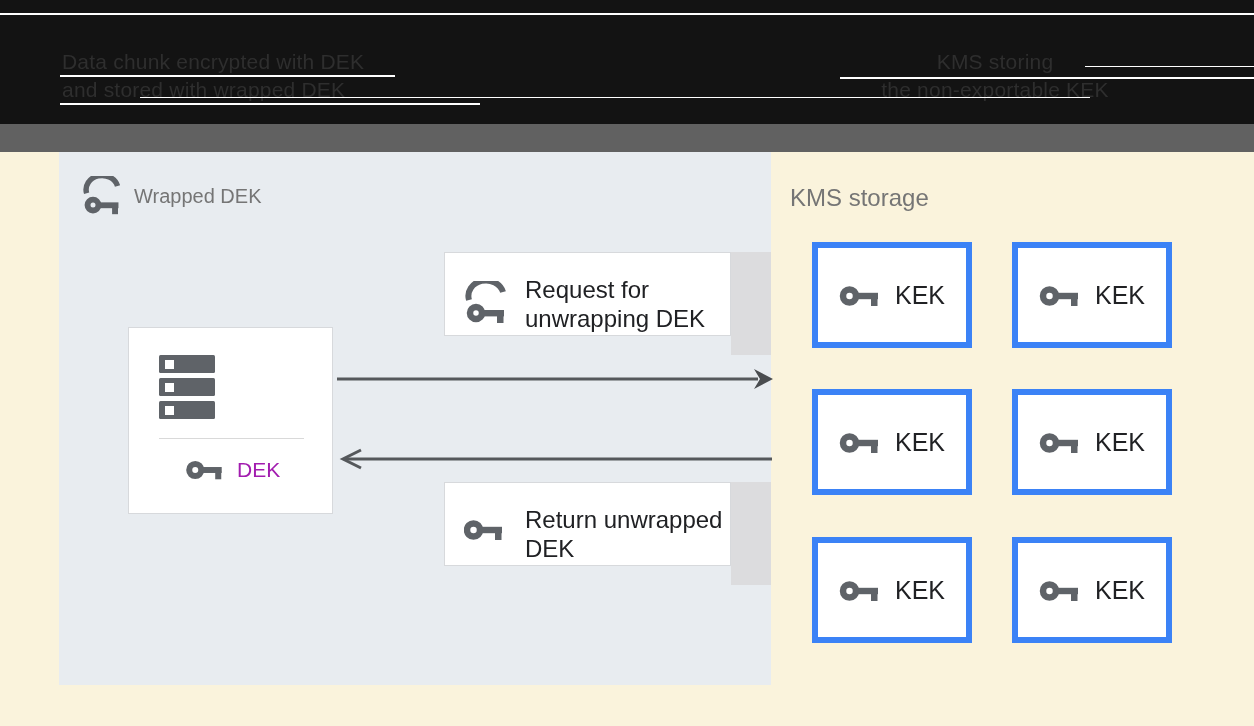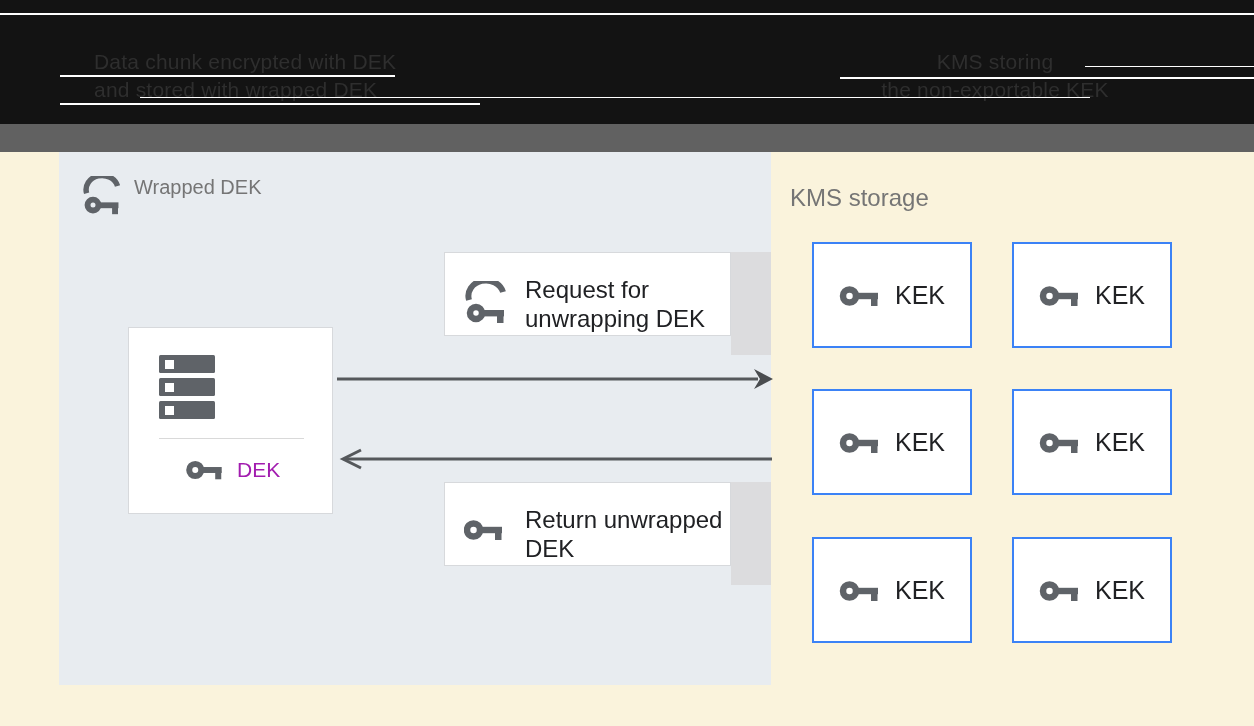--- a/index.html
+++ b/index.html
@@ -22,21 +22,21 @@
   }
   .caption {
     position: absolute;
     color: #2e2e2e;
     font-size: 21px;
     line-height: 28px;
     font-weight: 500;
     letter-spacing: 0.2px;
     white-space: nowrap;
   }
-  .caption-left  { left: 62px;  top: 48px; margin-left: 32px; }
+  .caption-left  { left: 62px;  top: 48px; }
   .caption-right { left: 845px; top: 48px; width: 300px; text-align: center; }
   .glitch-line { position: absolute; background: #ffffff; height: 2px; }
   .g1 { top: 13px;  left: 0;      width: 1254px; }
   .g2 { top: 75px;  left: 60px;   width: 335px;  }
   .g3 { top: 66px;  left: 1085px; width: 169px;  height: 1px; }
   .g4 { top: 77px;  left: 840px;  width: 414px;  }
   .g5 { top: 97px;  left: 140px;  width: 950px;  height: 1px; }
   .g6 { top: 103px; left: 60px;   width: 420px;  }
 
   .band-gray {
@@ -44,21 +44,21 @@
     width: 1254px; height: 28px;
     background: #616161;
   }
 
   
   .panel {
     position: absolute; left: 59px; top: 152px;
     width: 712px; height: 533px;
     background: #e8ecf0;
   }
-  .panel-header { position: absolute; left: 82px; top: 176px; display: flex; }
+  .panel-header { position: absolute; left: 82px; top: 176px; display: flex; align-items: center; }
   .panel-header .icon { width: 42px; height: 40px; }
   .panel-header .label { margin-left: 10px; font-size: 20px; color: #757575; }
 
   
   .white-box {
     position: absolute;
     background: #ffffff;
     border: 1px solid #d7d9dc;
   }
   .data-chunk-box { left: 128px; top: 327px; width: 205px; height: 187px; }
@@ -93,21 +93,21 @@
 
   
   .kms-label {
     position: absolute; left: 790px; top: 184px;
     font-size: 24px; color: #757575;
   }
   .kek-box {
     position: absolute;
     width: 160px; height: 106px;
     background: #ffffff;
-    border: 2px solid #3b82f6;
+    border: 6px solid #3b82f6;
     display: flex; align-items: center; justify-content: center;
   }
   .kek-box .kek-icon { width: 42px; height: 27px; }
   .kek-box .kek-label { margin-left: 14px; font-size: 25px; color: #202124; }
   .kek-r1 { top: 242px; } .kek-r2 { top: 389px; } .kek-r3 { top: 537px; }
   .kek-c1 { left: 812px; } .kek-c2 { left: 1012px; }
 </style>
 </head>
 <body>
 

